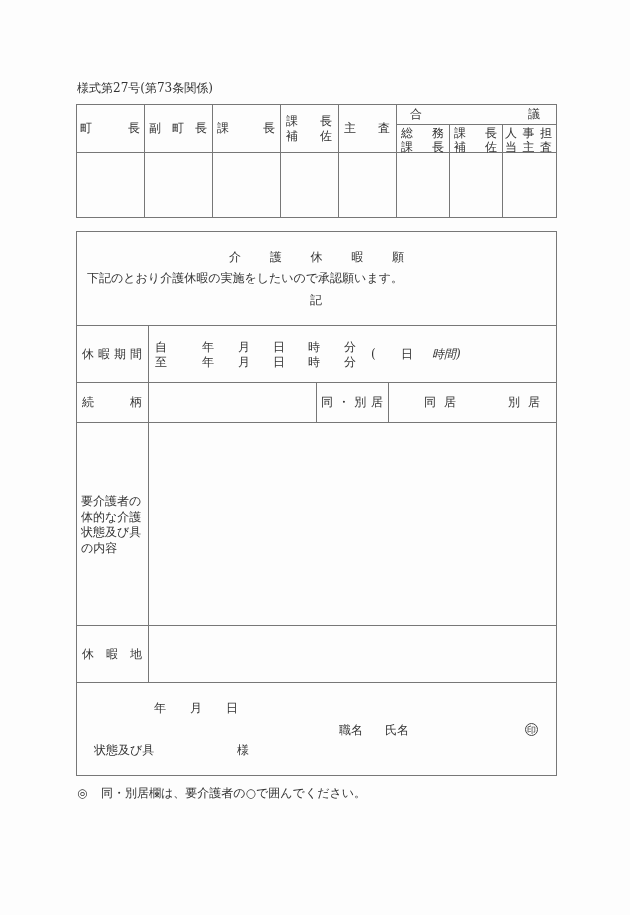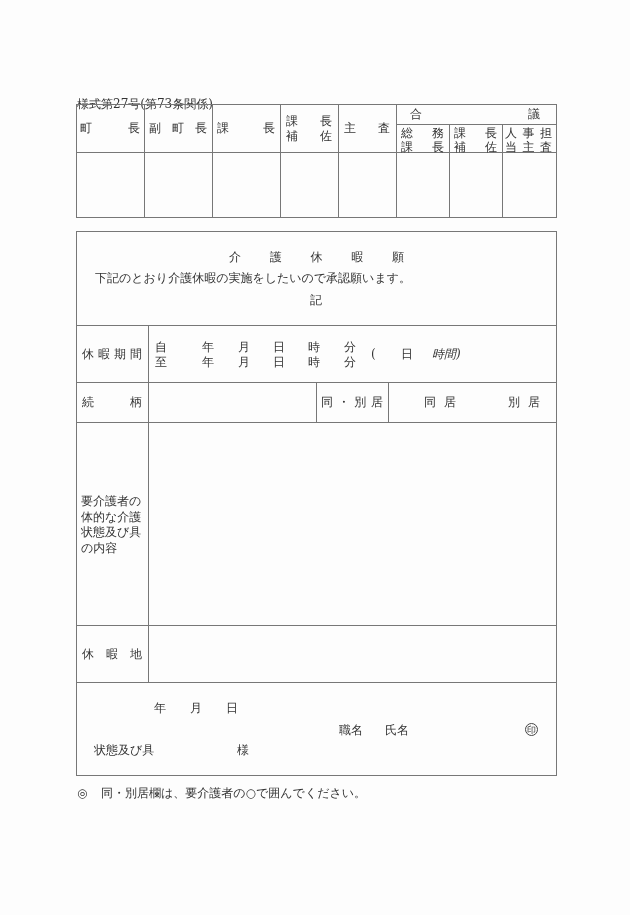--- a/index.html
+++ b/index.html
@@ -9,21 +9,21 @@
   .box { position:absolute; border:1px solid #777; box-sizing:border-box; }
   .hl { position:absolute; height:1px; background:#777; }
   .vl { position:absolute; width:1px; background:#777; }
   .sp { display:flex; justify-content:space-between; }
   .seal { position:absolute; width:13px; height:13px; border:1px solid #444; border-radius:50%;
     font-size:9px; line-height:13px; text-align:center; box-sizing:border-box; }
 </style>
 </head>
 <body>
 
-<div class="abs" style="left:77px;top:98px;font-size:12px;">様式第27号(第73条関係)</div>
+<div class="abs" style="left:77px;top:82px;font-size:12px;">様式第27号(第73条関係)</div>
 
 <div>
   <div class="box" style="left:76px;top:104px;width:481px;height:114px;"></div>
   <div class="hl" style="left:76px;top:152px;width:481px;"></div>
   <div class="vl" style="left:144px;top:104px;height:114px;"></div>
   <div class="vl" style="left:212px;top:104px;height:114px;"></div>
   <div class="vl" style="left:280px;top:104px;height:114px;"></div>
   <div class="vl" style="left:338px;top:104px;height:114px;"></div>
   <div class="vl" style="left:396px;top:104px;height:114px;"></div>
   <div class="hl" style="left:396px;top:124px;width:160px;"></div>
@@ -130,21 +130,21 @@
   <div class="vl" style="left:388px;top:382px;height:40px;"></div>
 
   <div class="abs sp" style="left:229px;top:251px;width:175px;font-size:12px;">
 
     <span>介</span>
       <span>護</span>
       <span>休</span>
       <span>暇</span>
       <span>願</span>
   </div>
-  <div class="abs" style="left:95px;top:272px;">下記のとおり介護休暇の実施をしたいので承認願います。</div>
+  <div class="abs" style="left:87px;top:272px;">下記のとおり介護休暇の実施をしたいので承認願います。</div>
   <div class="abs" style="left:310px;top:294px;">記</div>
 
   <div class="abs sp" style="left:82px;top:348px;width:60px;">
 
     <span>休</span>
       <span>暇</span>
       <span>期</span>
       <span>間</span>
   </div>
   <div>

